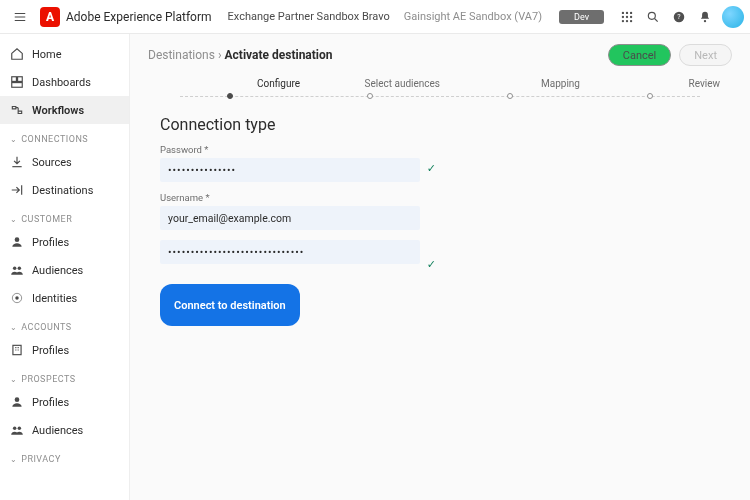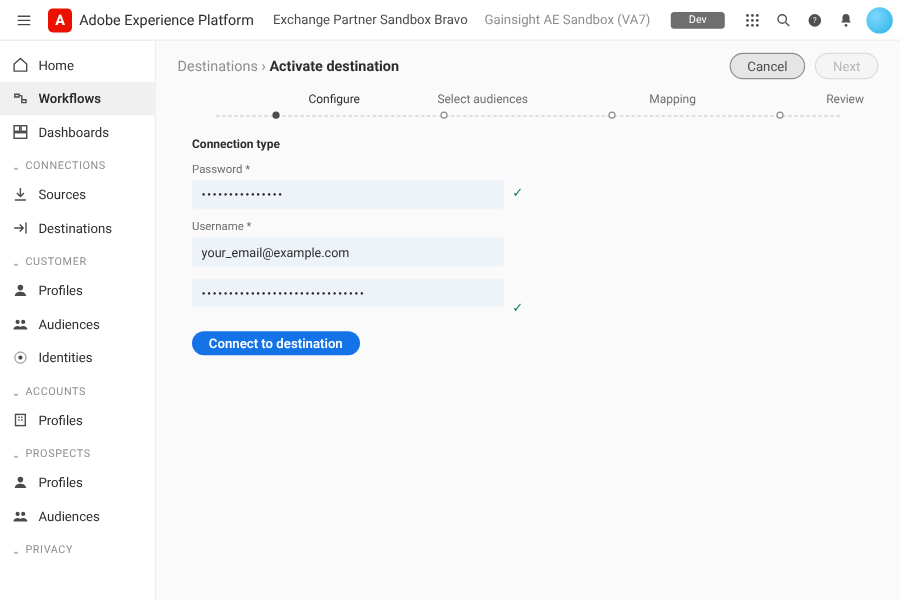--- a/index.html
+++ b/index.html
@@ -20,38 +20,38 @@
 .sitem{display:flex;align-items:center;height:28px;padding:0 10px;cursor:pointer;font-size:11px;color:#2c2c2c;gap:8px}
 .sitem.sel{background:#f0f0f0;font-weight:600}
 .sicon{width:14px;height:14px;display:flex;align-items:center;justify-content:center;color:#4b4b4b}
 .sgroup{font-size:9px;letter-spacing:.5px;color:#8e8e8e;padding:10px 10px 4px;display:flex;align-items:center;gap:4px}
 .chev{font-size:8px;color:#8e8e8e}
 .main{flex:1;background:#fafafa;display:flex;flex-direction:column;overflow:hidden}
 .hdr{padding:10px 18px 0;display:flex;align-items:center;justify-content:space-between}
 .crumb{font-size:12px;color:#8e8e8e}
 .crumb b{color:#2c2c2c;font-weight:700}
 .btns{display:flex;gap:8px}
-.btn{border:1px solid #8e8e8e;background:#e5e5e5;border-radius:12px;height:22px;padding:0 14px;font-size:11px;cursor:pointer;color:#4b4b4b}
+.btn{border:1px solid #8e8e8e;background:#22c55e;border-radius:12px;height:22px;padding:0 14px;font-size:11px;cursor:pointer;color:#4b4b4b}
 .btn.dis{border-color:#dcdcdc;color:#b8b8b8;background:#f5f5f5;cursor:default}
 .steps{display:flex;justify-content:space-between;padding:12px 30px 2px;position:relative}
 .step{flex:1;text-align:right;font-size:10px;color:#6e6e6e;position:relative}
 .dot{width:6px;height:6px;border-radius:50%;background:#fff;border:1px solid #8e8e8e;margin:4px auto 0}
 .step.cur{color:#2c2c2c}
 .step.cur .dot{background:#4b4b4b;border-color:#4b4b4b}
 .dash{position:absolute;top:30px;left:50px;right:50px;border-top:1px dashed #cfcfcf;z-index:0}
 .steps .step{z-index:1}
 .content{padding:14px 30px;overflow-y:auto;flex:1}
-.sect{font-size:10px;font-weight:700;margin-bottom:10px}
+.sect{font-size:16px;font-weight:400;margin-bottom:10px}
 .fld{margin-bottom:10px;max-width:260px;position:relative}
 .lbl{font-size:9.5px;color:#6e6e6e;margin-bottom:3px;display:block}
 .req{color:#6e6e6e}
 .inp{width:100%;height:24px;border:none;background:#eef3fa;padding:0 8px;font-size:10.5px;color:#2c2c2c;outline:none;border-radius:2px}
 .inp.pw{letter-spacing:1px}
 .chk{position:absolute;right:-16px;top:18px;color:#12805c;font-size:11px}
-.cta{background:#1473e6;color:#fff;border:none;border-radius:12px;height:20px;padding:0 14px;font-size:11px;font-weight:600;cursor:pointer;margin-top:10px}
+.cta{background:#1473e6;color:#fff;border:none;border-radius:12px;height:42px;padding:0 14px;font-size:11px;font-weight:600;cursor:pointer;margin-top:10px}
 svg{width:14px;height:14px}
 </style>
 </head>
 <body>
 
 <div class="top">
   <div class="ham">
       <svg viewBox="0 0 24 24">
         <path d="M3 6h18M3 12h18M3 18h18" stroke="#4b4b4b" stroke-width="2" fill="none"></path>
       </svg>
@@ -101,37 +101,37 @@
 <div class="shell">
   <div class="side">
     <div class="sitem">
         <span class="sicon">
           <svg viewBox="0 0 24 24">
             <path d="M3 11l9-8 9 8v10H3z" fill="none" stroke="#4b4b4b" stroke-width="2"></path>
           </svg>
         </span>
         <span>Home</span>
       </div>
-    <div class="sitem sel">
-        <span class="sicon">
-          <svg viewBox="0 0 24 24">
-            <path d="M4 6h6v4H4zM14 14h6v4h-6zM10 8h4M14 8v8" fill="none" stroke="#4b4b4b" stroke-width="2"></path>
-          </svg>
-        </span>
-        <span>Workflows</span>
-      </div>
     <div class="sitem">
         <span class="sicon">
           <svg viewBox="0 0 24 24">
             <rect x="3" y="3" width="8" height="8" fill="none" stroke="#4b4b4b" stroke-width="2"></rect>
             <rect x="13" y="3" width="8" height="8" fill="none" stroke="#4b4b4b" stroke-width="2"></rect>
             <rect x="3" y="13" width="18" height="8" fill="none" stroke="#4b4b4b" stroke-width="2"></rect>
           </svg>
         </span>
         <span>Dashboards</span>
+      </div>
+    <div class="sitem sel">
+        <span class="sicon">
+          <svg viewBox="0 0 24 24">
+            <path d="M4 6h6v4H4zM14 14h6v4h-6zM10 8h4M14 8v8" fill="none" stroke="#4b4b4b" stroke-width="2"></path>
+          </svg>
+        </span>
+        <span>Workflows</span>
       </div>
 
     <div class="sgroup">
         <span class="chev">⌄</span>
         <span>CONNECTIONS</span>
       </div>
     <div class="sitem">
         <span class="sicon">
           <svg viewBox="0 0 24 24">
             <path d="M12 3v12M7 10l5 5 5-5" fill="none" stroke="#4b4b4b" stroke-width="2"></path>

